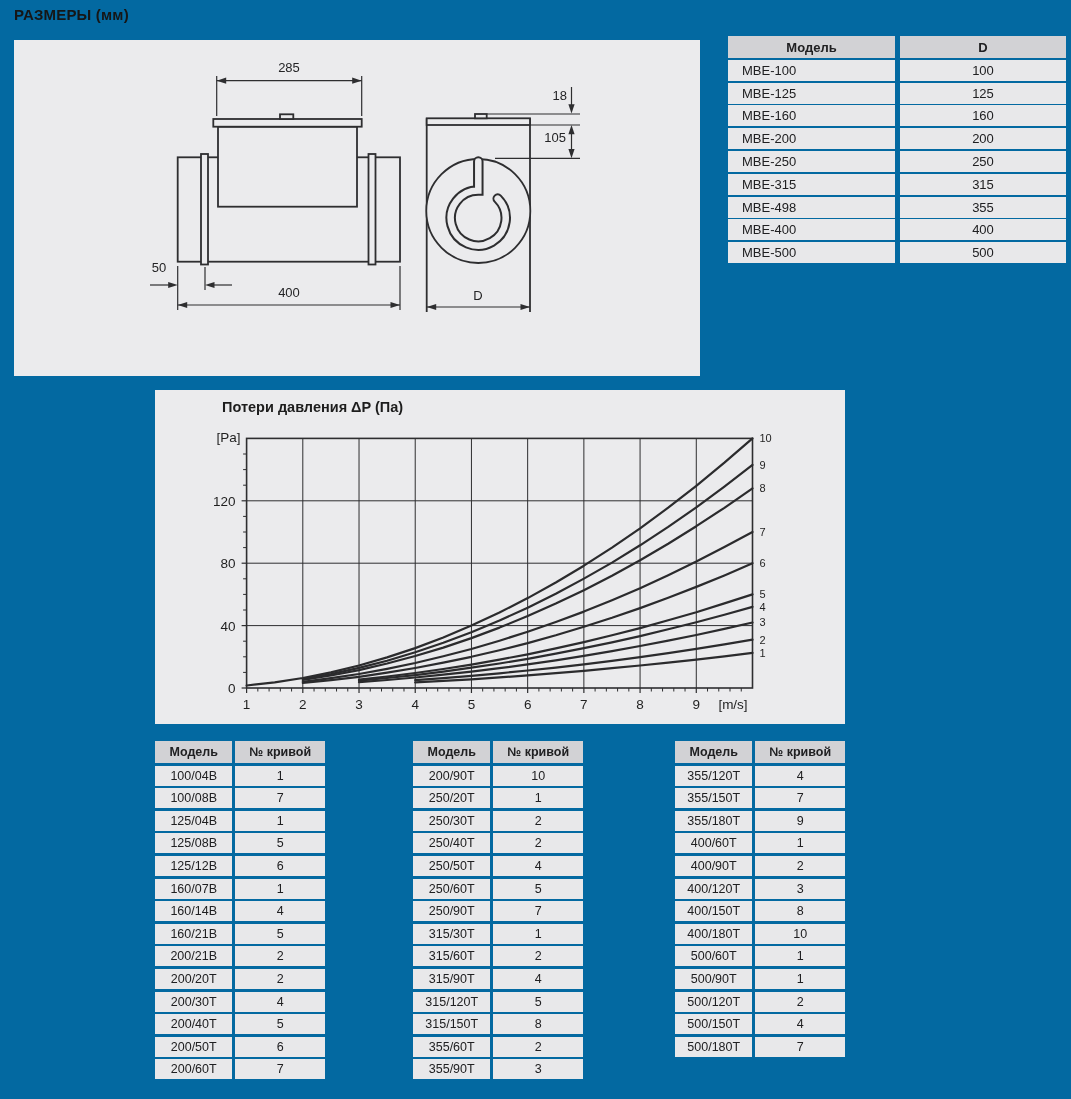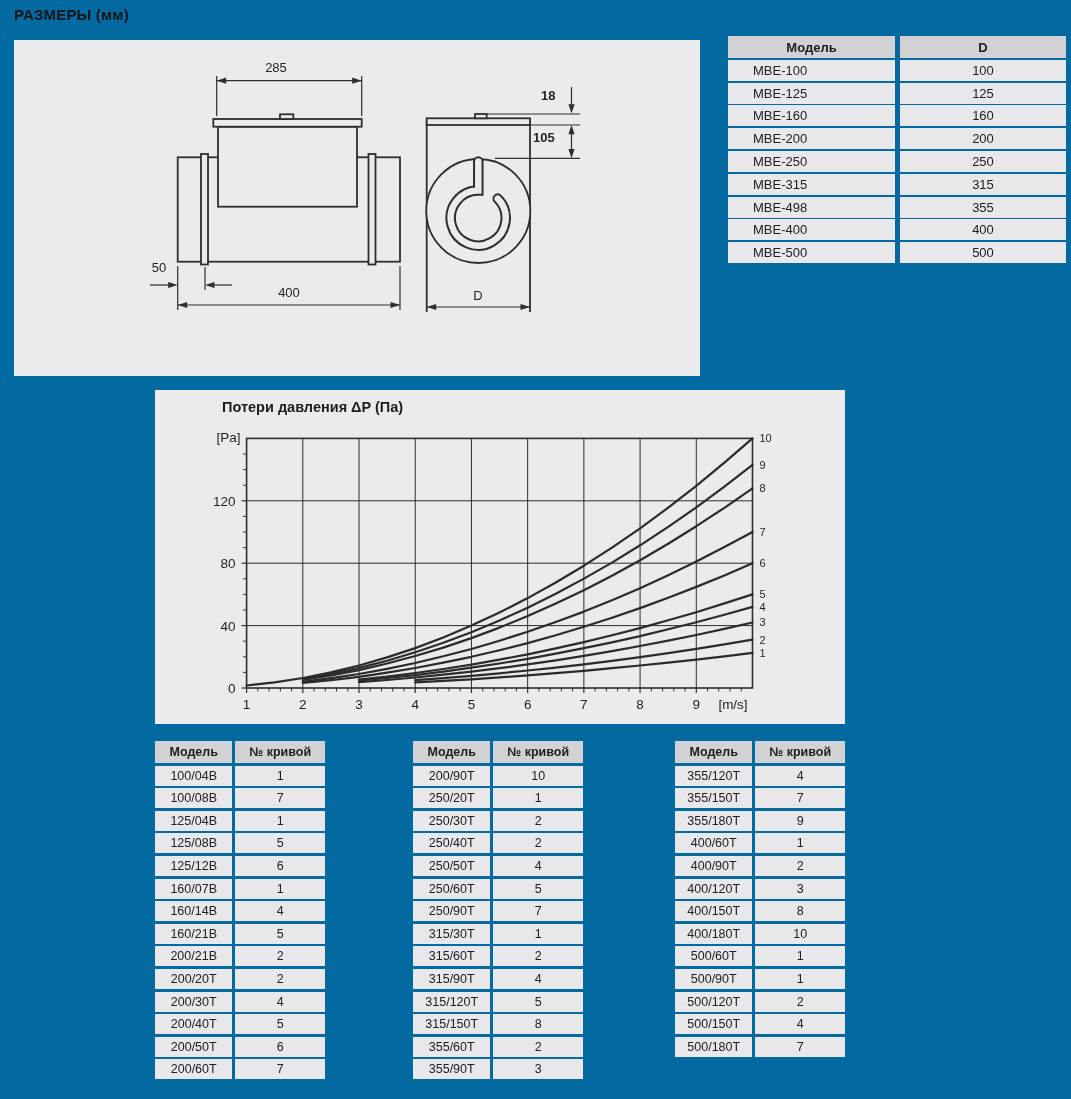--- a/index.html
+++ b/index.html
@@ -5,31 +5,31 @@
   html,body{margin:0;padding:0;background:#ffffff;}
   .page{position:relative;width:1071px;height:1099px;background:#0369a1;
         font-family:"Liberation Sans", sans-serif;color:#1f1f1f;overflow:hidden;}
   .page-title{position:absolute;left:14px;top:6px;font-size:15px;font-weight:bold;
               letter-spacing:.2px;color:#161616;}
   .panel{position:absolute;background:var(--panel,#ebebed);}
   .drawing-panel{left:14px;top:40px;width:686px;height:336px;}
   .chart-panel{left:155px;top:390px;width:690px;height:334px;}
   .chart-title{position:absolute;left:67px;top:9px;font-size:14.5px;font-weight:bold;color:#1d1d1d;}
   .dimlabel{position:absolute;font-size:13px;color:#242426;line-height:14px;}
-  .tc{text-align:center;} .tr{font-weight:bold;}
+  .tc{text-align:center;} .tr{text-align:right;}
   
   .dtable{position:absolute;}
   .trow{display:flex;justify-content:flex-end;}
   .cell{display:flex;align-items:center;justify-content:center;background:var(--row,#e8e8ea);
         font-size:13px;color:#202022;}
   .thead .cell{background:var(--head,#d2d2d5);font-weight:bold;}
   .dims-table{left:728px;top:36px;width:338px;}
   .dims-table .trow{height:21px;margin-top:1.8px;}
   .dims-table .trow.thead{height:22px;margin-top:0;}
-  .dims-table .c0{width:167px;margin-right:5px;justify-content:flex-start;padding-left:25px;box-sizing:border-box;}
+  .dims-table .c0{width:167px;margin-right:5px;justify-content:flex-start;padding-left:14px;box-sizing:border-box;}
   .dims-table .c1{width:166px;}
   .dims-table .thead .c0{justify-content:center;padding-left:0;}
   .ctable{top:741px;width:170px;}
   .ctable .trow{height:20px;margin-top:2.6px;}
   .ctable .trow.thead{height:22px;margin-top:0;}
   .ctable .cell{font-size:12.5px;}
   .ctable .c0{width:83px;margin-right:3px;}
   .ctable .c1{width:96px;}
   .ct1{left:155px;} .ct2{left:413px;} .ct3{left:675px;}
   svg{display:block;}
@@ -94,21 +94,21 @@
         <polygon points="386,265 376.5,261.9 376.5,268.1"></polygon>
         <polygon points="163.7,245 154.2,241.9 154.2,248.1"></polygon>
         <polygon points="191,245 200.5,241.9 200.5,248.1"></polygon>
         <polygon points="557.5,73.5 554.4,64.3 560.6,64.3"></polygon>
         <polygon points="557.5,85 554.4,94.2 560.6,94.2"></polygon>
         <polygon points="557.5,118.3 554.4,109.1 560.6,109.1"></polygon>
         <polygon points="412.7,267 422.2,263.9 422.2,270.1"></polygon>
         <polygon points="516,267 506.5,263.9 506.5,270.1"></polygon>
       </g>
     </svg>
-    <span class="dimlabel tc" style="left:242px;top:21px;width:40px;">285</span>
+    <span class="dimlabel tc" style="left:255px;top:21px;width:40px;">285</span>
     <span class="dimlabel tr" style="left:527px;top:49px;width:26px;">18</span>
     <span class="dimlabel tr" style="left:519px;top:91px;width:33px;">105</span>
     <span class="dimlabel tc" style="left:130px;top:221px;width:30px;">50</span>
     <span class="dimlabel tc" style="left:255px;top:246px;width:40px;">400</span>
     <span class="dimlabel tc" style="left:449px;top:249px;width:30px;">D</span>
   </div>
 
   <div class="dtable dims-table">
       <div class="trow thead">
         <div class="cell c0">Модель</div>

